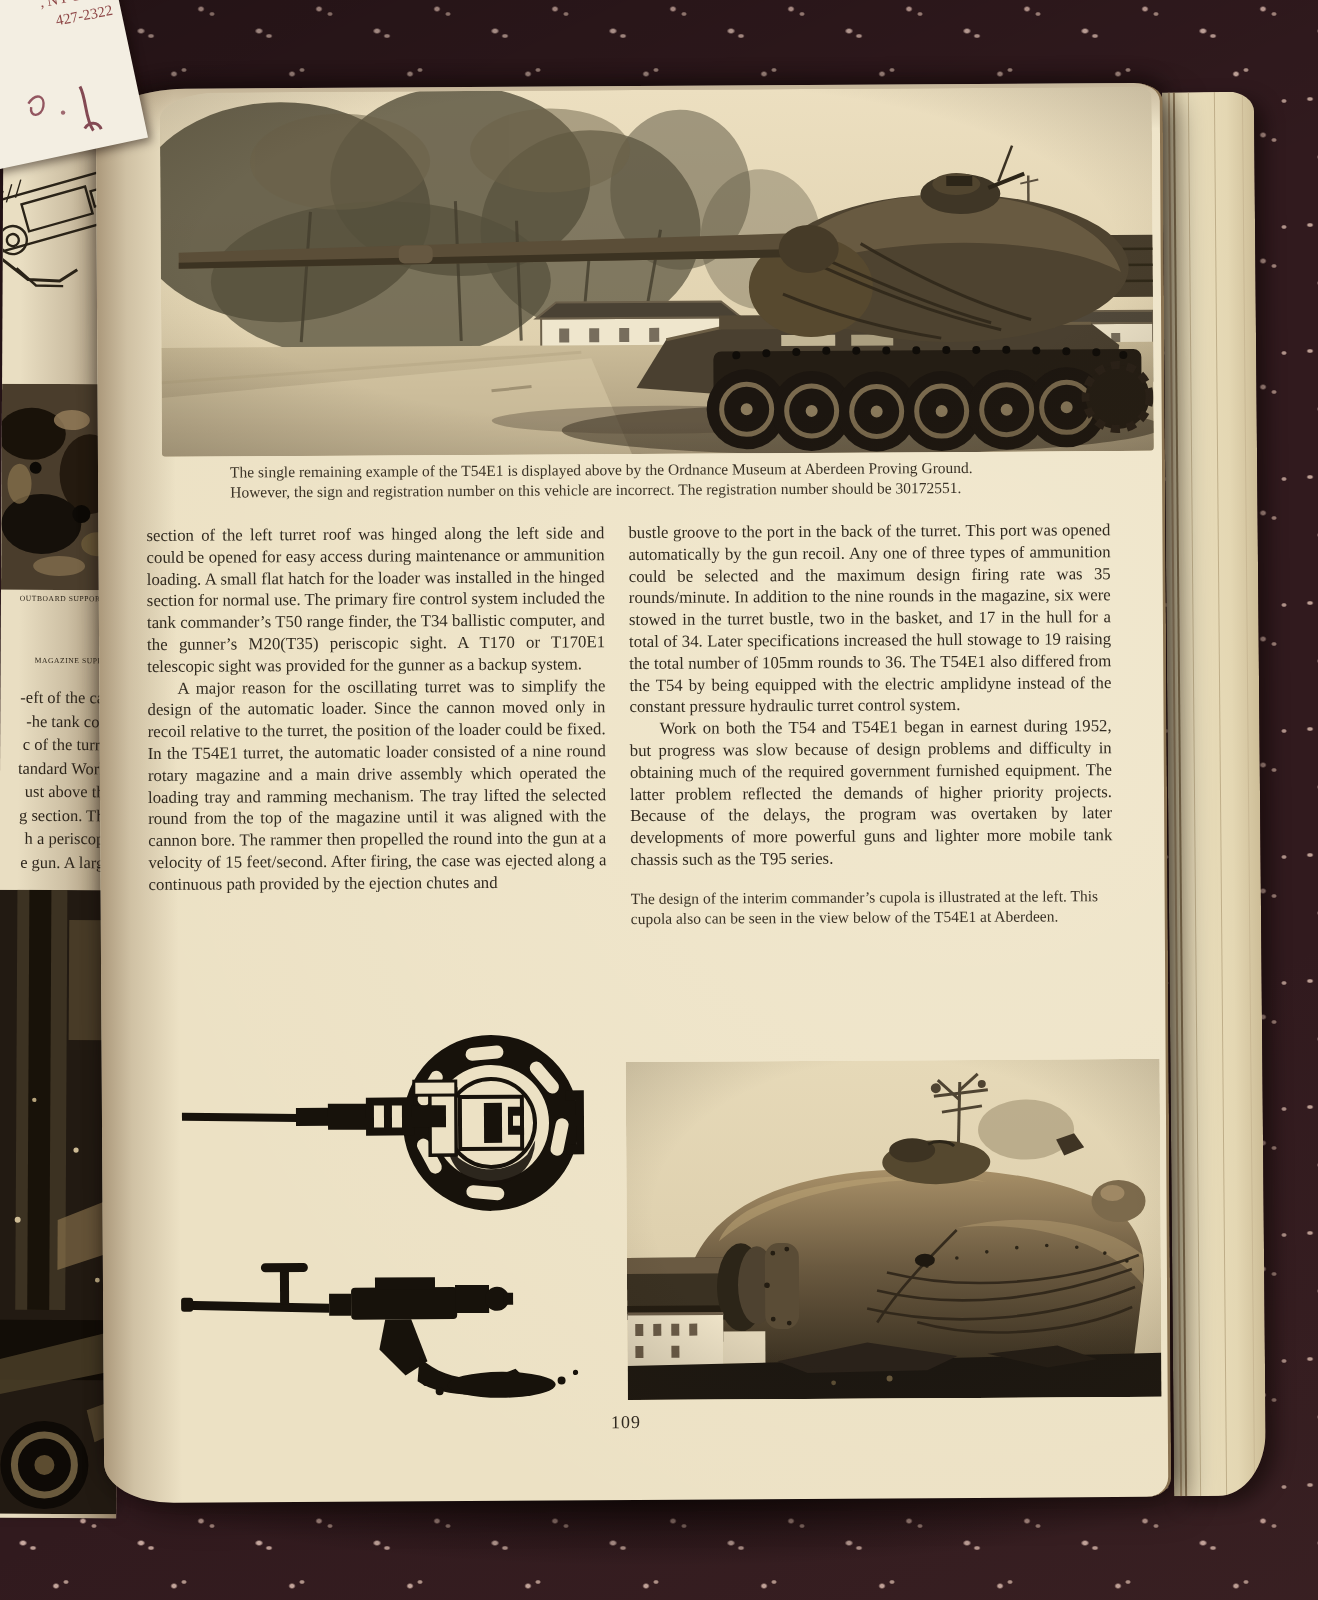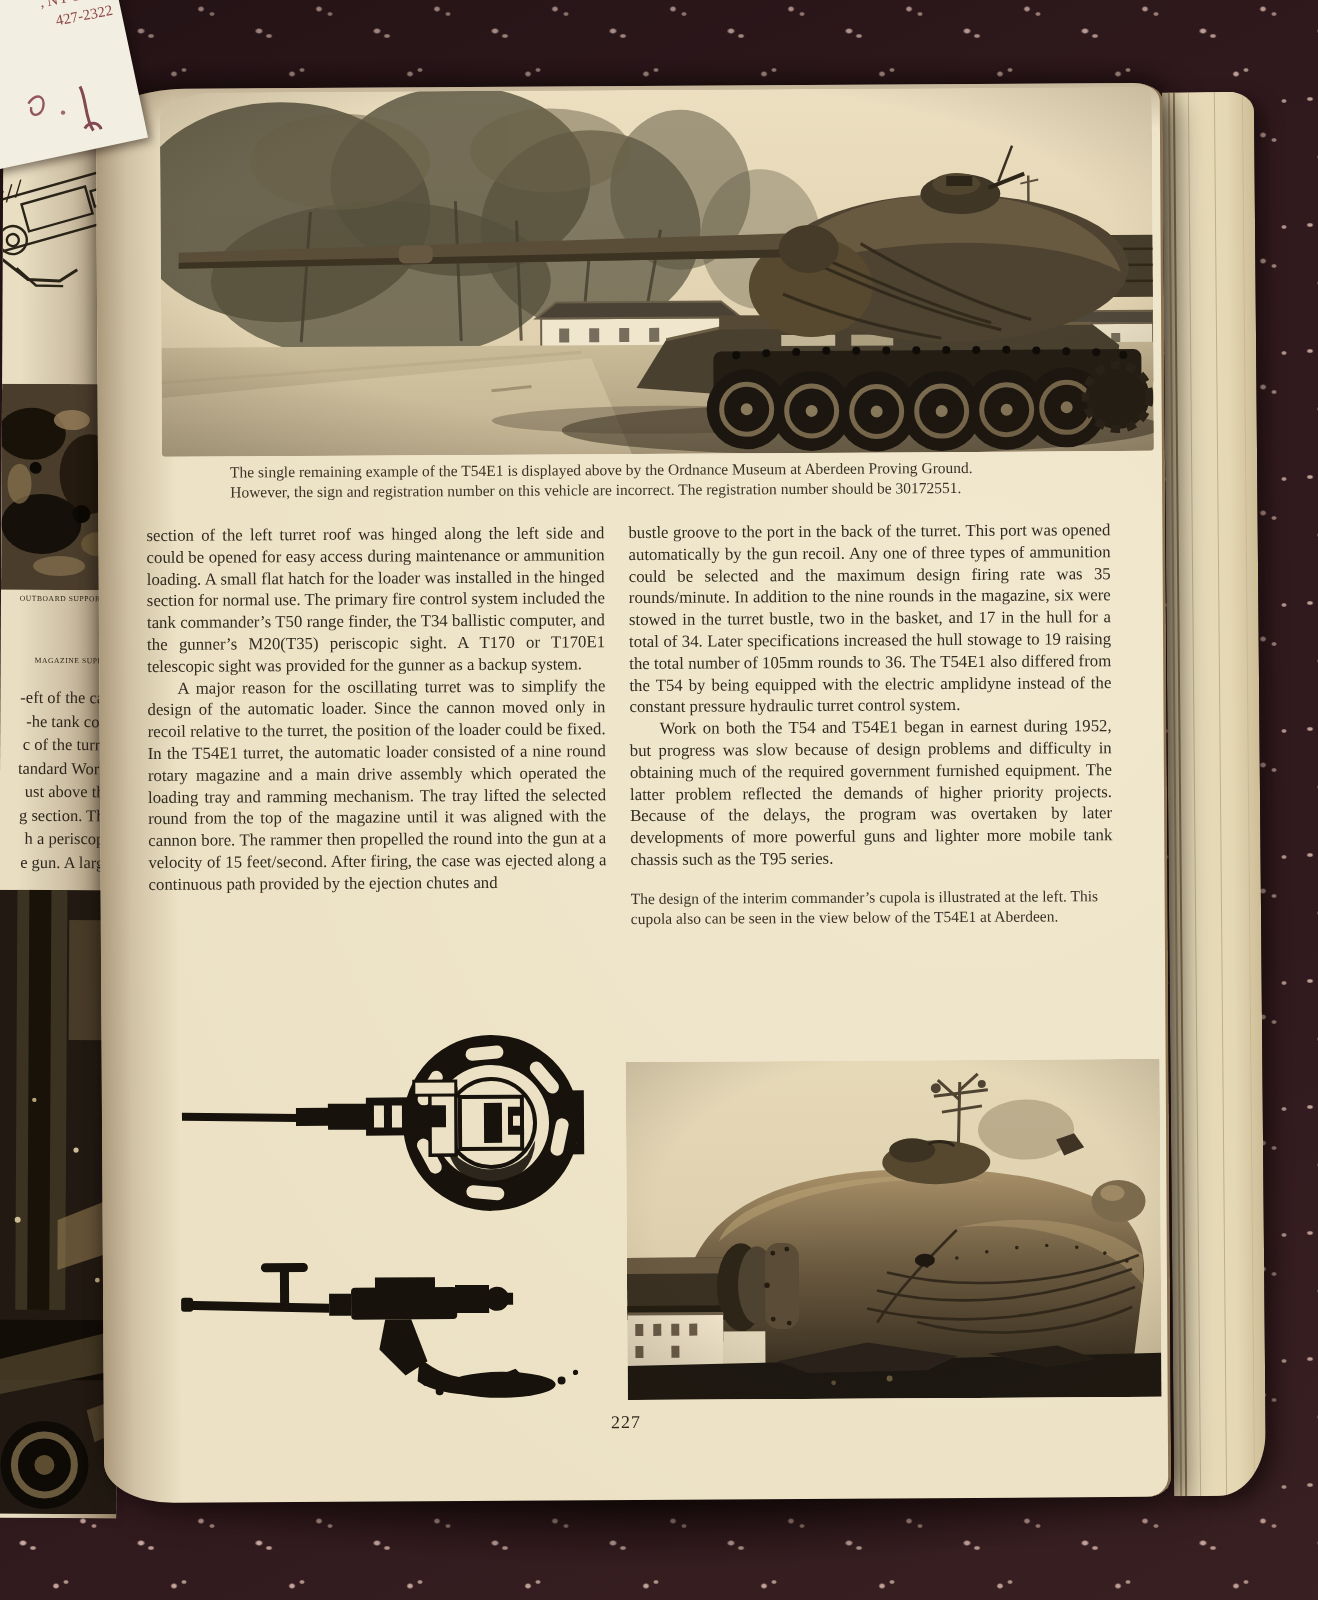--- a/index.html
+++ b/index.html
@@ -445,21 +445,21 @@
 
         <path d="M0,304 L534,294 L534,338 L0,338 Z" fill="#1c1711"></path>
         <polygon points="150,300 240,282 330,296 300,310 180,312" fill="#2a221a"></polygon>
         <polygon points="360,294 430,286 470,300 420,308" fill="#241d15"></polygon>
         <circle cx="262" cy="318" r="3" fill="#8a7650" opacity=".7"></circle>
         <circle cx="206" cy="322" r="2.4" fill="#8a7650" opacity=".6"></circle>
         <rect width="534" height="338" fill="url(#vig2)"></rect>
       </svg>
     </div>
 
-    <div class="page-number">227</div>
+    <div class="page-number">109</div>
   </div>
 
   <div class="card">
     <div class="card-text">
       <div>, NY 13790</div>
       <div>427-2322</div>
     </div>
     <svg style="position:absolute;left:36px;top:118px" width="110" height="66" viewBox="0 0 110 66">
       <path d="M12,14 C22,4 30,10 26,20 C22,30 10,28 14,18" stroke="#7b3040" stroke-width="2.4" fill="none" opacity=".8"></path>
       <path d="M66,8 C70,22 64,40 70,54 M62,50 C68,44 76,46 78,54" stroke="#6e2b3a" stroke-width="3" fill="none" opacity=".85"></path>

